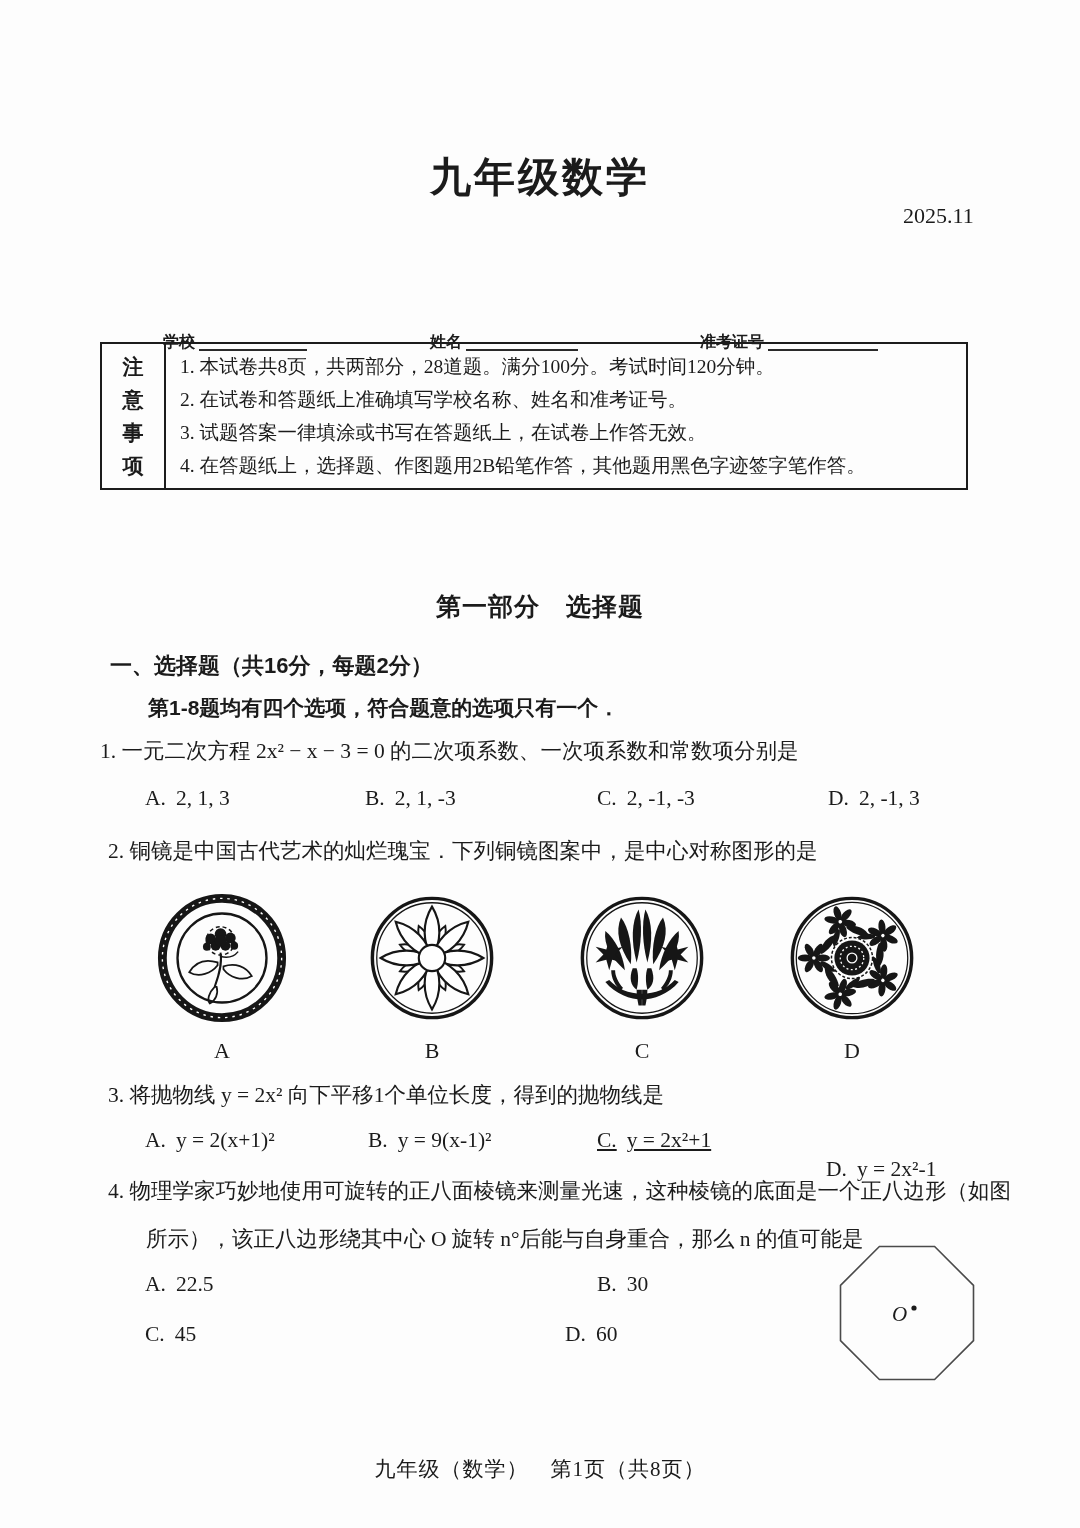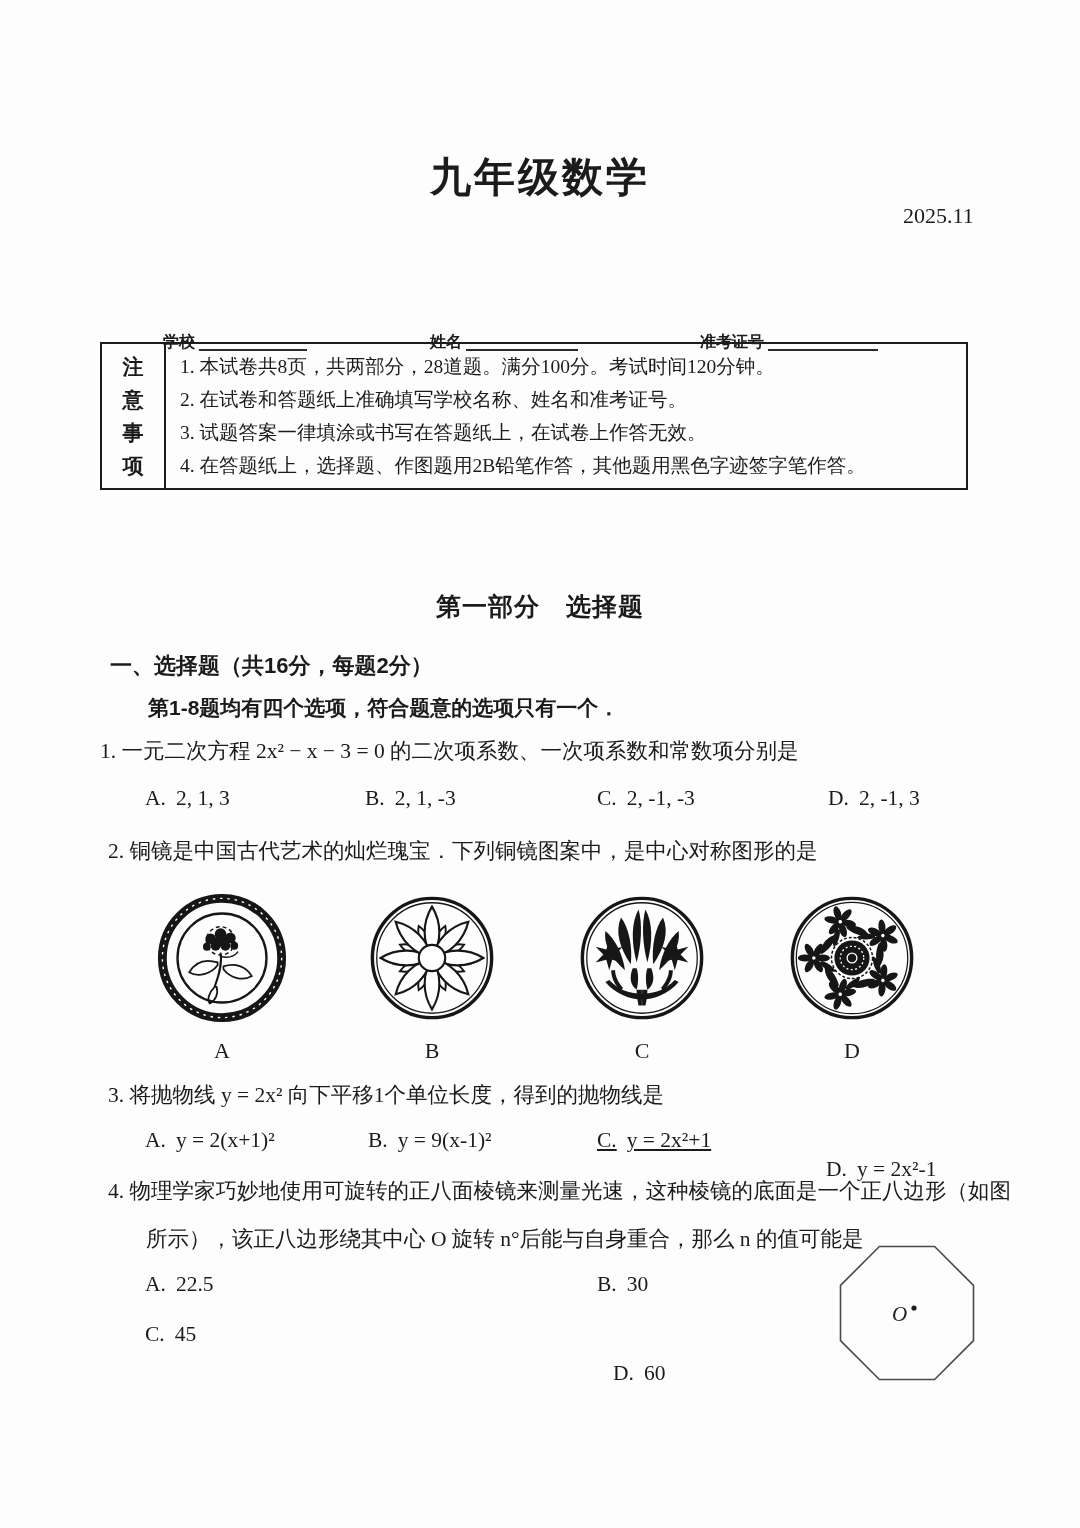--- a/index.html
+++ b/index.html
@@ -206,25 +206,26 @@
     <span class="abs opt" style="left:597px;top:1128px;text-decoration:underline;"><span class="opt-label">C.</span><span>y = 2x²+1</span></span>
     <span class="abs opt" style="left:826px;top:1128px;margin-top:29px;"><span class="opt-label">D.</span><span>y = 2x²-1</span></span>
   </div>
 
   <div class="abs qtext" style="left:108px;top:1176px;">4. 物理学家巧妙地使用可旋转的正八面棱镜来测量光速，这种棱镜的底面是一个正八边形（如图</div>
   <div class="abs qtext" style="left:146px;top:1224px;">所示），该正八边形绕其中心 O 旋转 n°后能与自身重合，那么 n 的值可能是</div>
   <div>
     <span class="abs opt" style="left:145px;top:1272px;"><span class="opt-label">A.</span><span>22.5</span></span>
     <span class="abs opt" style="left:597px;top:1272px;"><span class="opt-label">B.</span><span>30</span></span>
     <span class="abs opt" style="left:145px;top:1322px;"><span class="opt-label">C.</span><span>45</span></span>
-    <span class="abs opt" style="left:613px;top:1322px;margin-top:39px;"><span class="opt-label">D.</span><span>60</span></span>
+    <span class="abs opt" style="left:565px;top:1322px;"><span class="opt-label">D.</span><span>60</span></span>
   </div>
 
   <div class="abs" style="left:832px;top:1236px;">
     <svg width="150" height="152" viewBox="0 0 150 152">
       <polygon points="141.5,104.6 102.6,143.5 47.4,143.5 8.5,104.6 8.5,49.4 47.4,10.5 102.6,10.5 141.5,49.4" fill="#fdfdfd" stroke="#4a4a4a" stroke-width="1.6"></polygon>
       <text x="60" y="85" font-size="21" font-style="italic" font-family="Liberation Serif, DejaVu Serif, serif" fill="#1b1b1b">O</text>
       <circle cx="82" cy="72" r="2.6" fill="#1b1b1b"></circle>
     </svg>
   </div>
 
+  <div class="abs center footer">九年级（数学）　第1页（共8页）</div>
 
 </div>
 
 </body></html>

